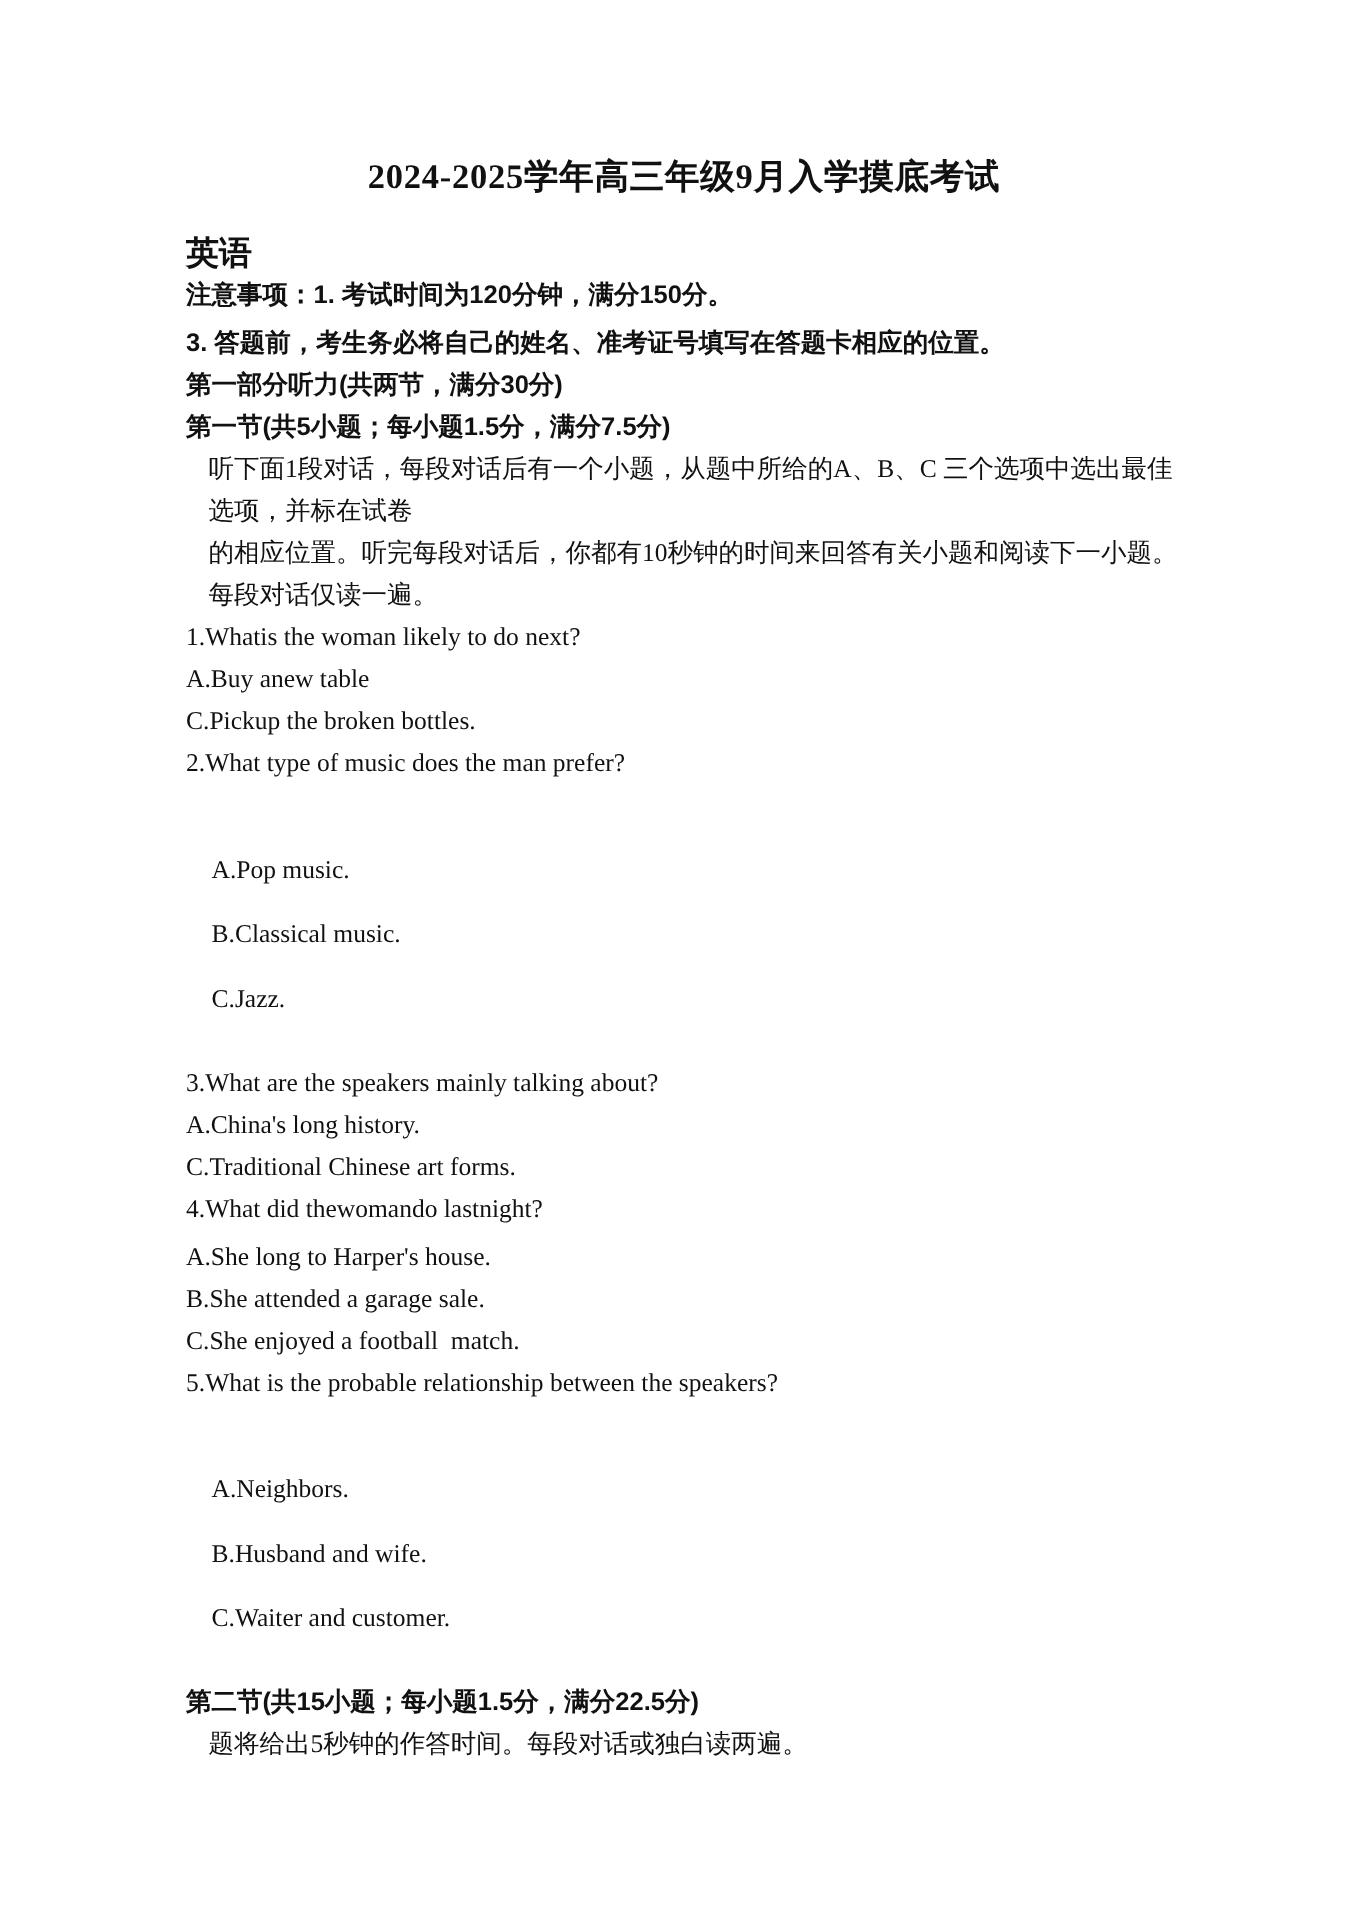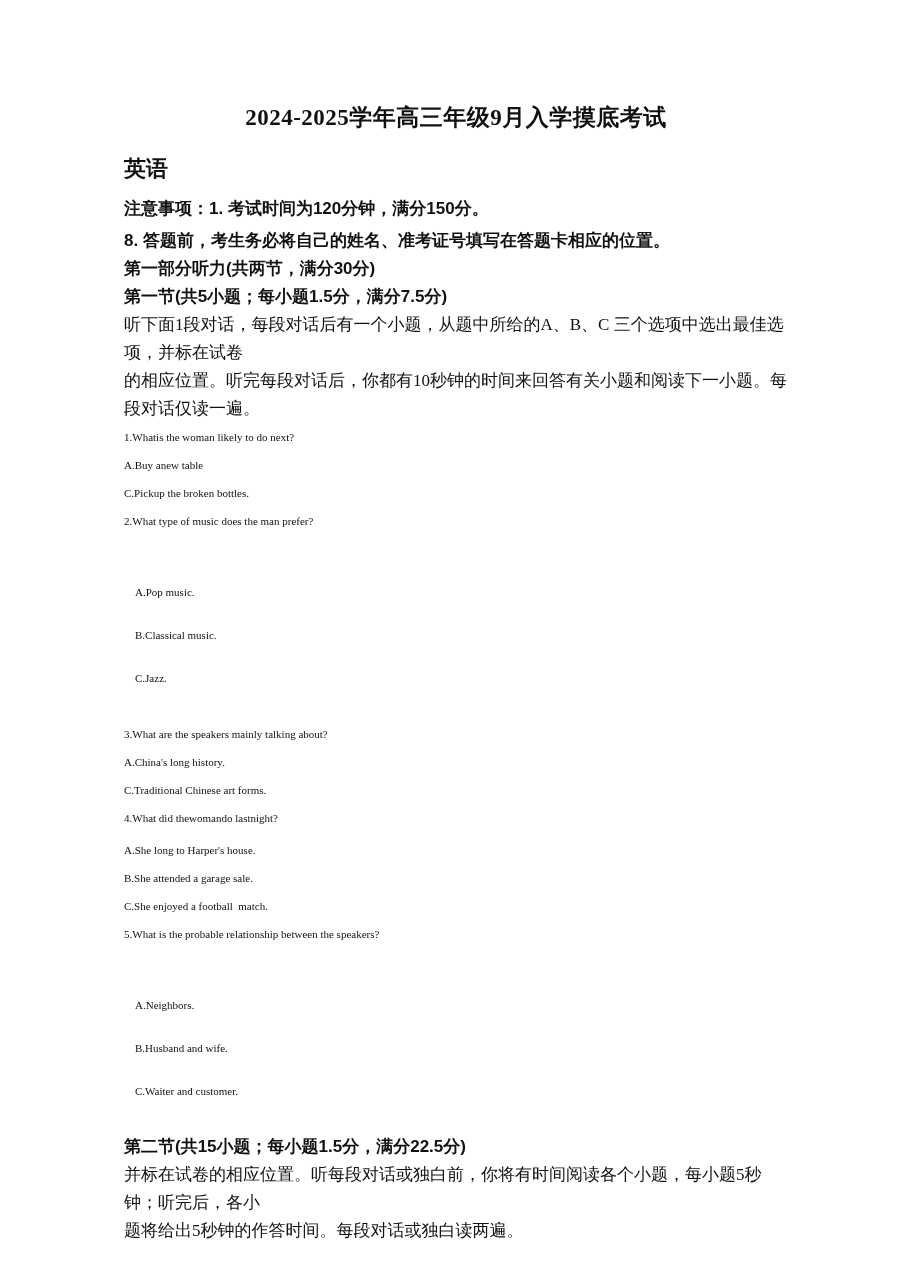--- a/index.html
+++ b/index.html
@@ -26,46 +26,46 @@
     font-size: 22px;
     line-height: 28px;
     margin-top: 22px;
   }
   .line {
     min-height: 28px;
     line-height: 28px;
     font-size: 17px;
     white-space: pre-wrap;
   }
-  .first-body-line { margin-top: 12px; }
+  .first-body-line { }
   .hd {
     font-weight: bold;
     font-family: "Liberation Sans", "DejaVu Sans", sans-serif;
     font-size: 17px;
   }
-  .cn { font-size: 17px; }
-  .en { font-size: 11px; }
+  .cn { font-size: 17px; margin-left: 15px; }
+  .en { font-size: 17px; }
   .gap { margin-top: 4px; }
   .inline-opts .opt {
     display: inline-block;
     width: 193px;
     margin-top: 15px;
   }
   .inline-opts .opt:last-child { width: auto; }
 </style>
 </head>
 <body>
 
 <div class="page">
 
   <div class="title">2024-2025学年高三年级9月入学摸底考试</div>
   <div class="subject">英语</div>
 
   <div class="line hd first-body-line">注意事项：1. 考试时间为120分钟，满分150分。</div>
-  <div class="line hd gap">8. 答题前，考生务必将自己的姓名、准考证号填写在答题卡相应的位置。</div>
+  <div class="line hd gap">3. 答题前，考生务必将自己的姓名、准考证号填写在答题卡相应的位置。</div>
 
   <div class="line hd">第一部分听力(共两节，满分30分)</div>
   <div class="line hd">第一节(共5小题；每小题1.5分，满分7.5分)</div>
 
   <div class="line cn">听下面1段对话，每段对话后有一个小题，从题中所给的A、B、C 三个选项中选出最佳选项，并标在试卷</div>
   <div class="line cn">的相应位置。听完每段对话后，你都有10秒钟的时间来回答有关小题和阅读下一小题。每段对话仅读一遍。</div>
 
   <div class="line en">1.Whatis the woman likely to do next?</div>
   <div class="line en">A.Buy anew table</div>
   <div class="line en">C.Pickup the broken bottles.</div>
@@ -87,16 +87,15 @@
   <div class="line en">C.She enjoyed a football  match.</div>
 
   <div class="line en">5.What is the probable relationship between the speakers?</div>
   <div class="line en inline-opts">
     <span class="opt">A.Neighbors.</span>
     <span class="opt">B.Husband and wife.</span>
     <span class="opt">C.Waiter and customer.</span>
   </div>
 
   <div class="line hd">第二节(共15小题；每小题1.5分，满分22.5分)</div>
-  <div class="line cn">并标在试卷的相应位置。听每段对话或独白前，你将有时间阅读各个小题，每小题5秒钟；听完后，各小</div>
   <div class="line cn">题将给出5秒钟的作答时间。每段对话或独白读两遍。</div>
 
 </div>
 
 </body></html>

